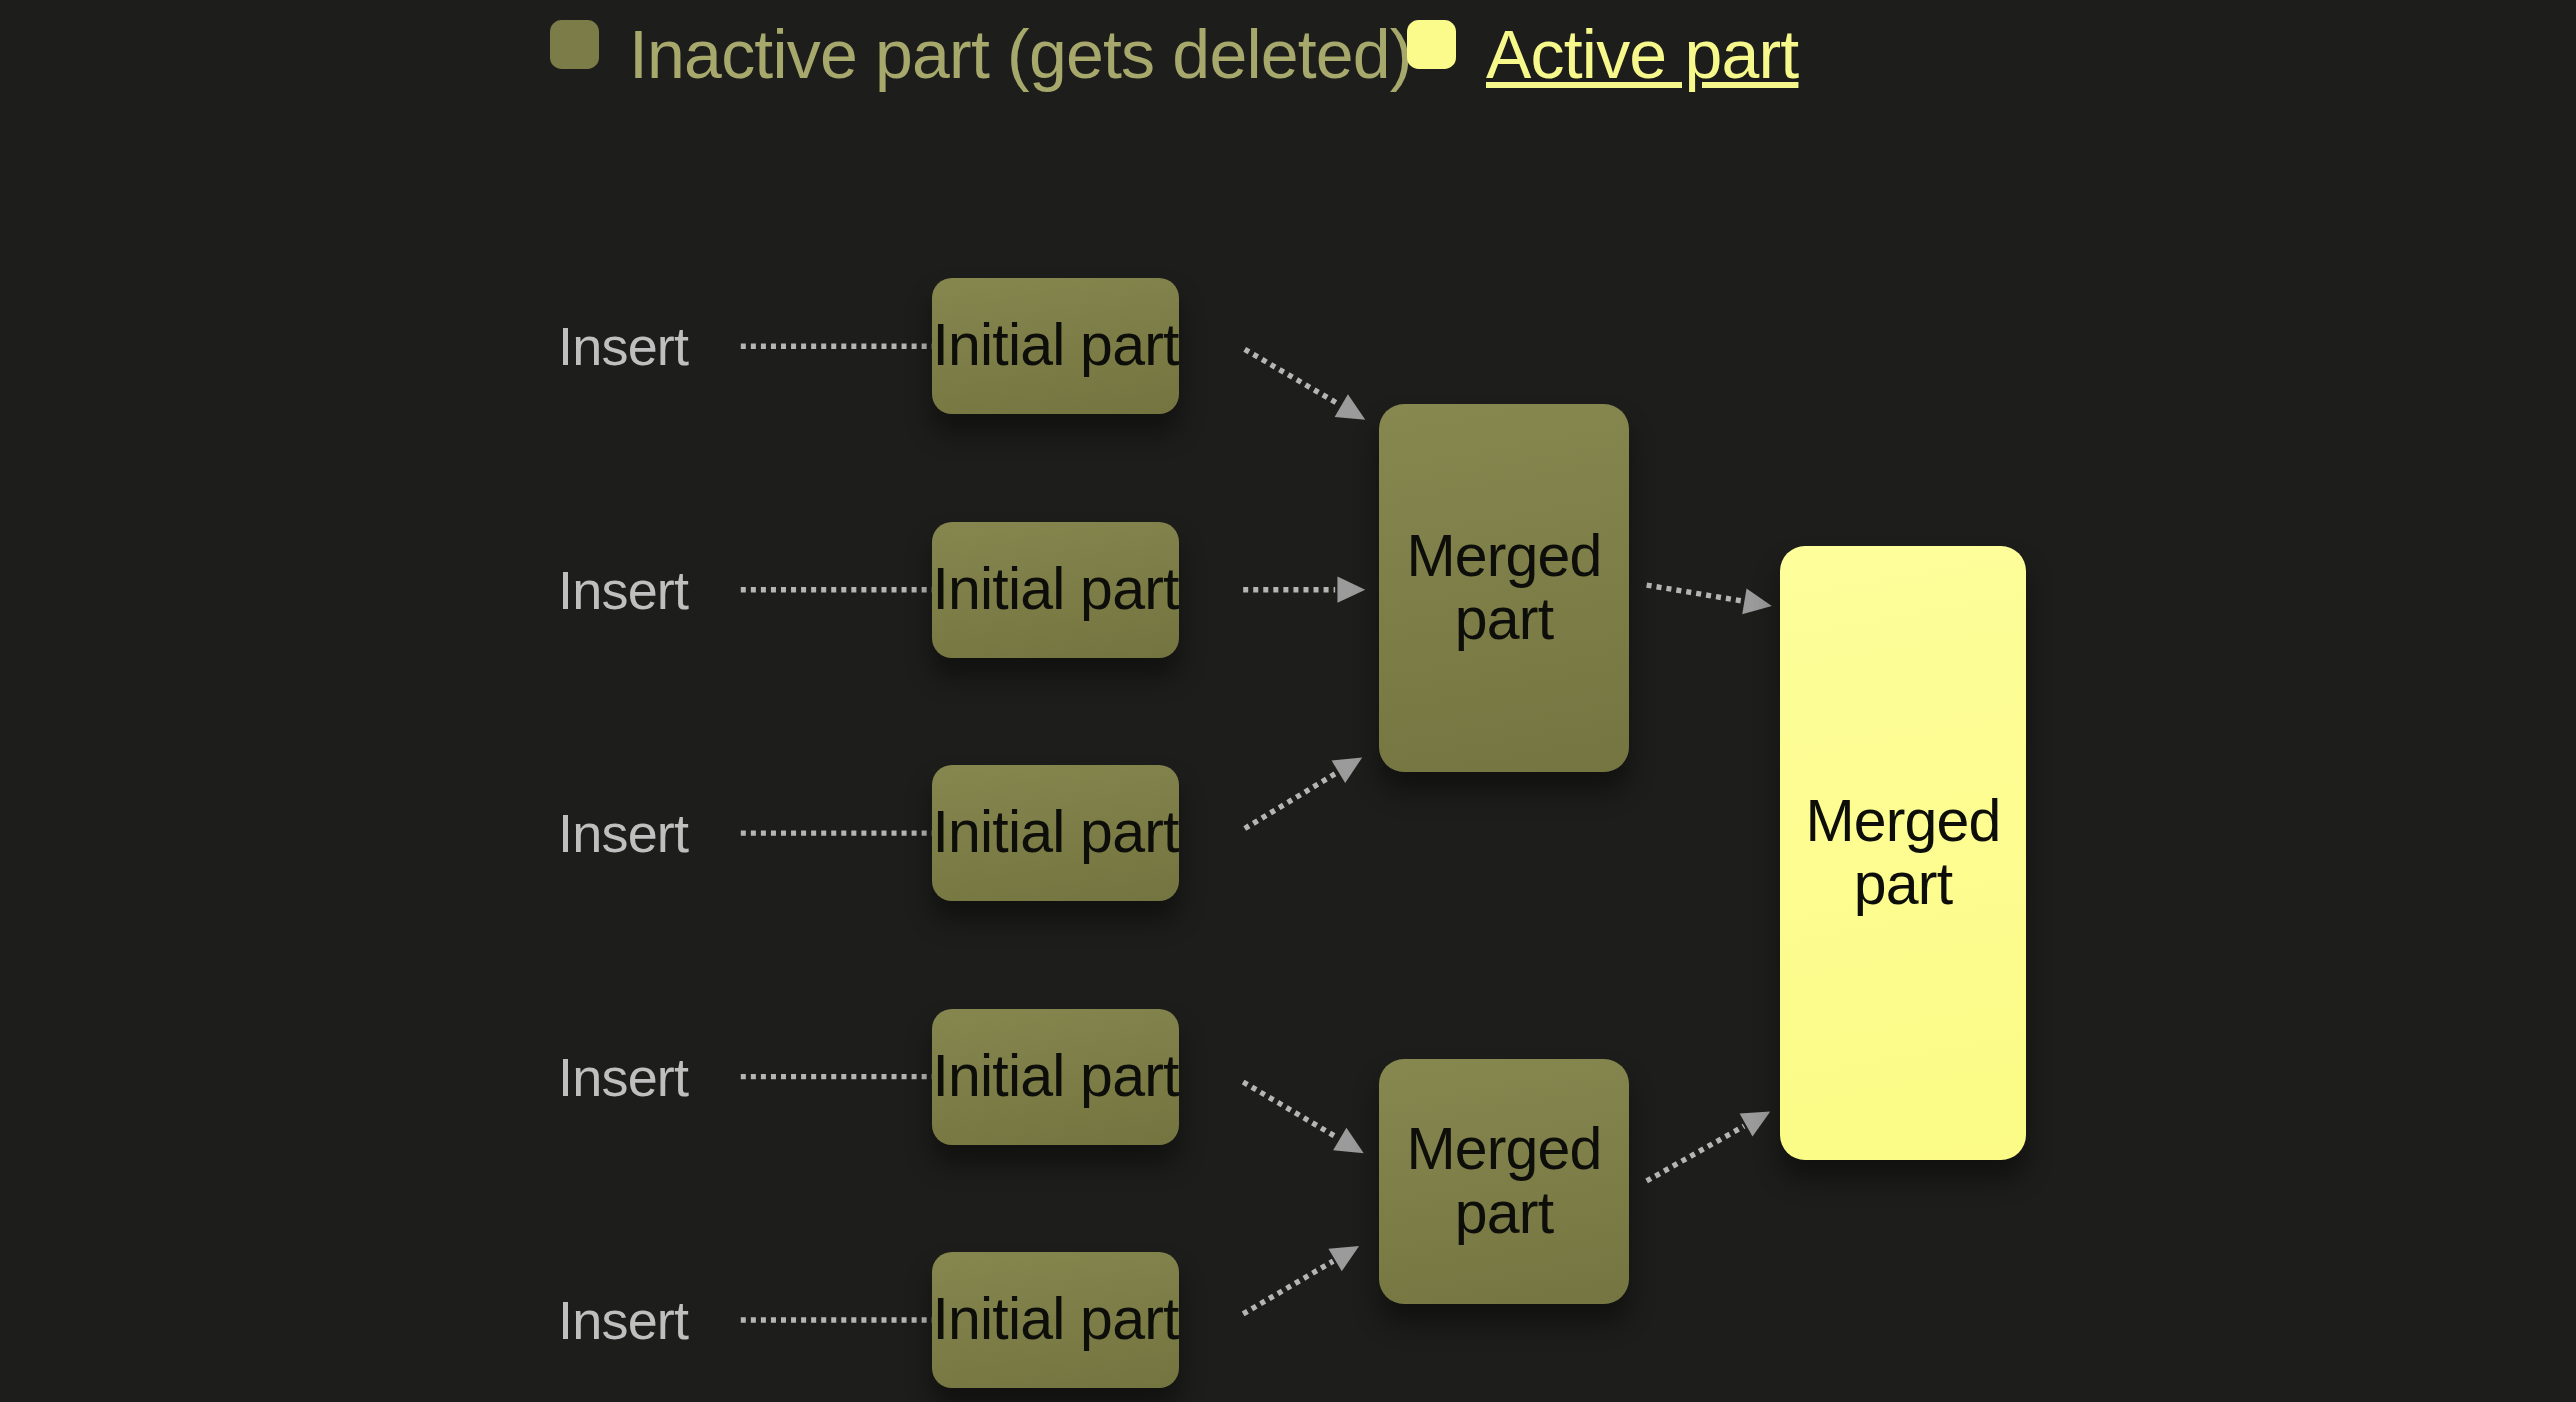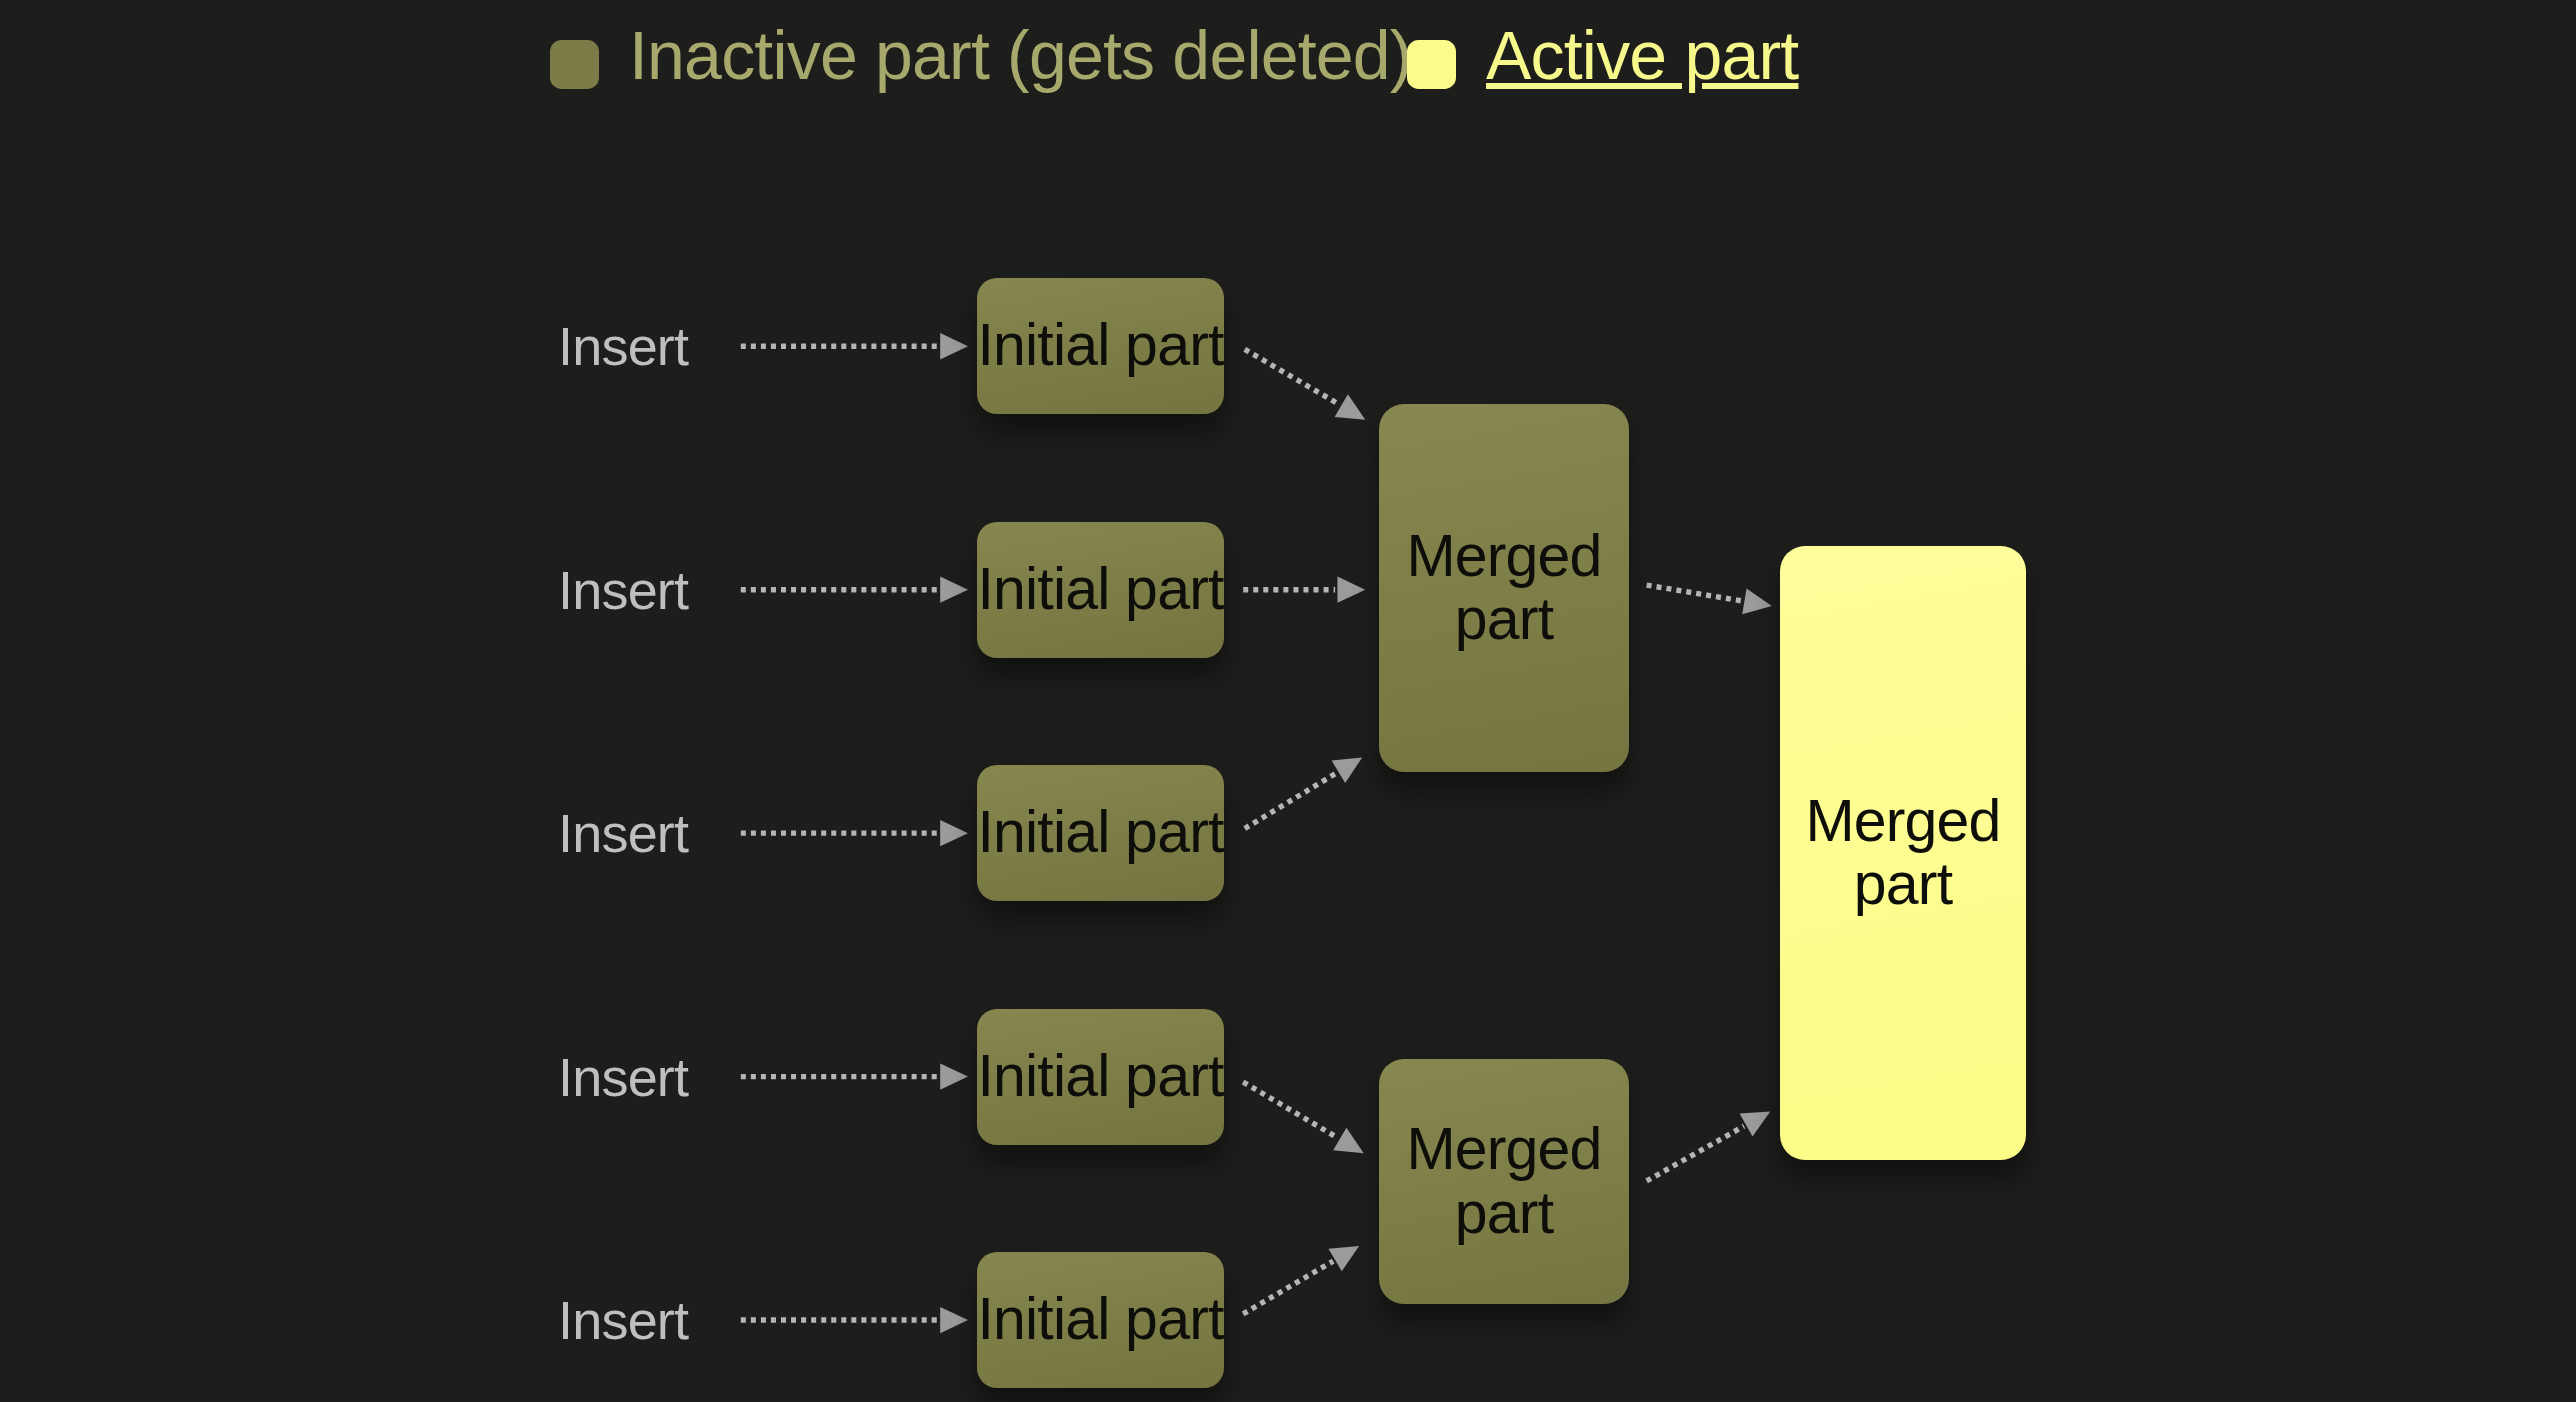--- a/index.html
+++ b/index.html
@@ -17,24 +17,24 @@
   }
   #edges {
     position: absolute;
     left: 0;
     top: 0;
     pointer-events: none;
   }
   
   .legend-item {
     position: absolute;
-    top: 36px;
+    top: 20px;
     height: 53px;
     display: flex;
-    align-items: flex-end;
+    align-items: flex-start;
     gap: 30px;
     white-space: nowrap;
   }
   .swatch {
     width: 49px;
     height: 49px;
     border-radius: 11.6px;
     flex: 0 0 auto;
   }
   .swatch-inactive { background: #7c7c48; }
@@ -67,21 +67,21 @@
     border-radius: 25px;
     box-shadow: 0 18.6px 26px rgba(0,0,0,0.42);
   }
   .node .node-label {
     font-size: 59px;
     line-height: 1.07;
     color: #0d0d0a;
     letter-spacing: -0.8px;
   }
   .initial-node {
-    left: 977px;
+    left: 932px;
     width: 247px;
     height: 136px;
     border-radius: 20px;
     background: linear-gradient(170deg, #86864f 0%, #747440 100%);
   }
   .merged-node {
     left: 1379px;
     width: 250px;
     background: linear-gradient(170deg, #878750 0%, #757541 100%);
   }

